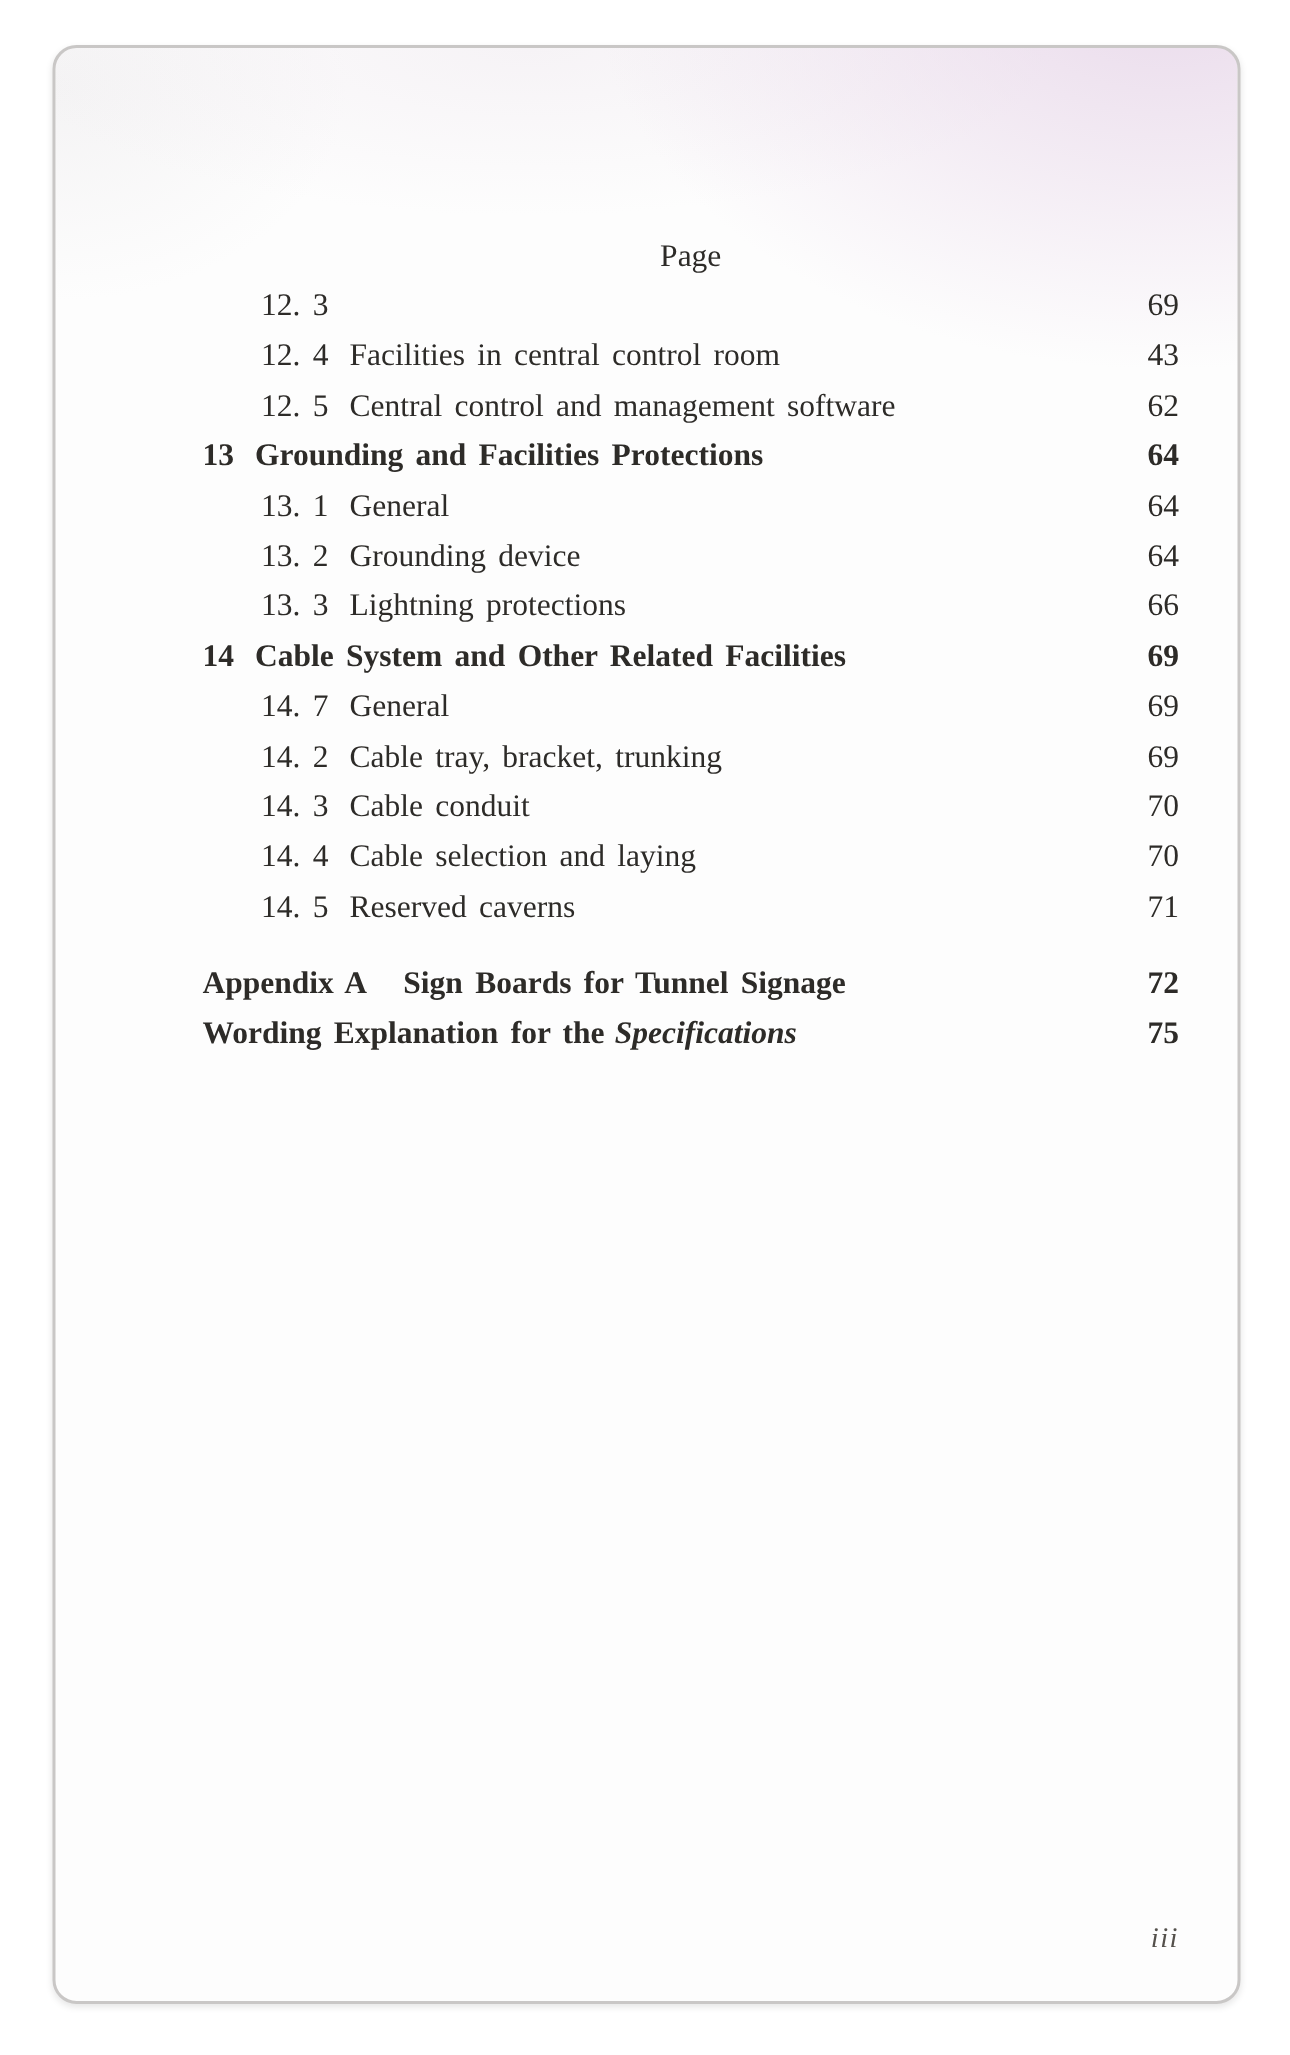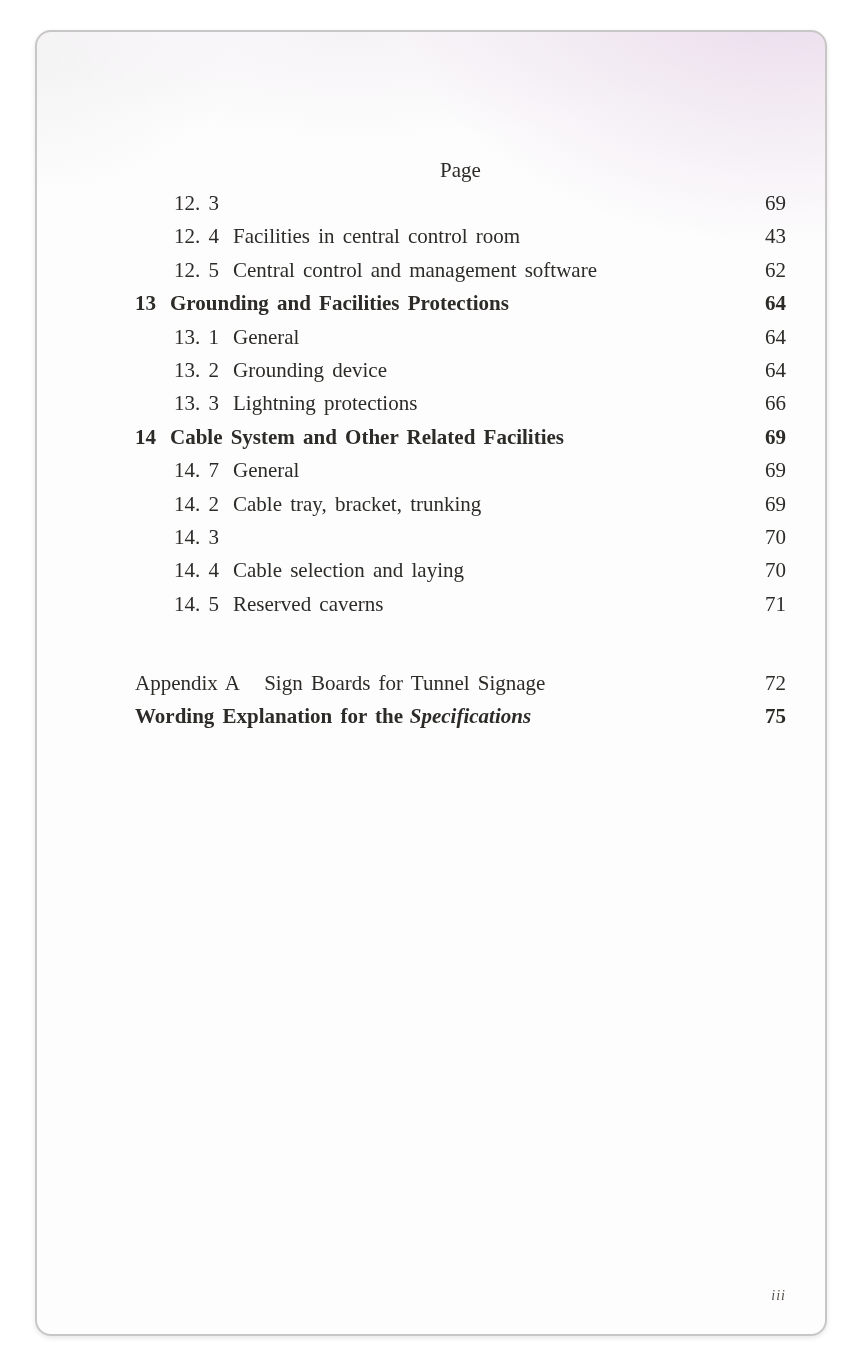--- a/index.html
+++ b/index.html
@@ -64,36 +64,36 @@
     flex: 1 1 auto;
     white-space: nowrap;
     overflow: hidden;
   }
   .row .pageno {
     flex: 0 0 auto;
     margin-left: auto;
     text-align: right;
   }
   .row.appendix {
-    font-weight: normal;
-    margin-top: 46px;
+    font-weight: bold;
+    margin-top: 18px;
     gap: 32px;
   }
   .row.wording { font-weight: bold; gap: 37px; }
   .appendix-label { margin-right: 1.15em; }
   .italic-part {
     font-style: italic;
     margin-left: 0.32em;
   }
   .folio {
     position: absolute;
     right: 39px;
     bottom: 30px;
     font-style: italic;
-    font-size: 14px;
+    font-size: 19px;
     color: #54504b;
     letter-spacing: 1px;
     margin-left: 24px;
   }
 </style>
 </head>
 <body>
 
 <div class="scan-wrap">
   <div class="paper">
@@ -147,20 +147,21 @@
         <span class="title">General</span>
         <span class="pageno">69</span>
       </div>
       <div class="row sub">
         <span class="num">14. 2</span>
         <span class="title">Cable tray, bracket, trunking</span>
         <span class="pageno">69</span>
       </div>
       <div class="row sub">
         <span class="num">14. 3</span>
+        <span class="title">Cable conduit</span>
         <span class="pageno">70</span>
       </div>
       <div class="row sub">
         <span class="num">14. 4</span>
         <span class="title">Cable selection and laying</span>
         <span class="pageno">70</span>
       </div>
       <div class="row sub">
         <span class="num">14. 5</span>
         <span class="title">Reserved caverns</span>

